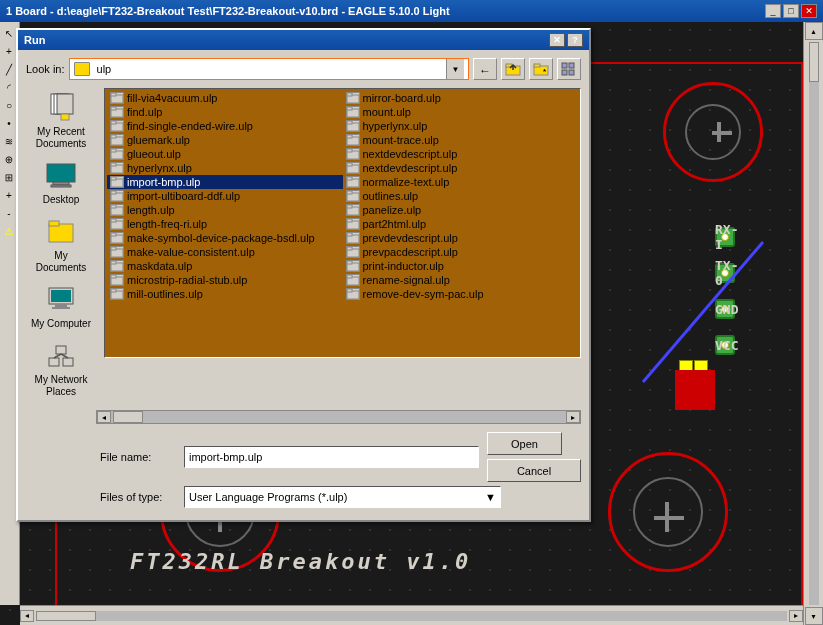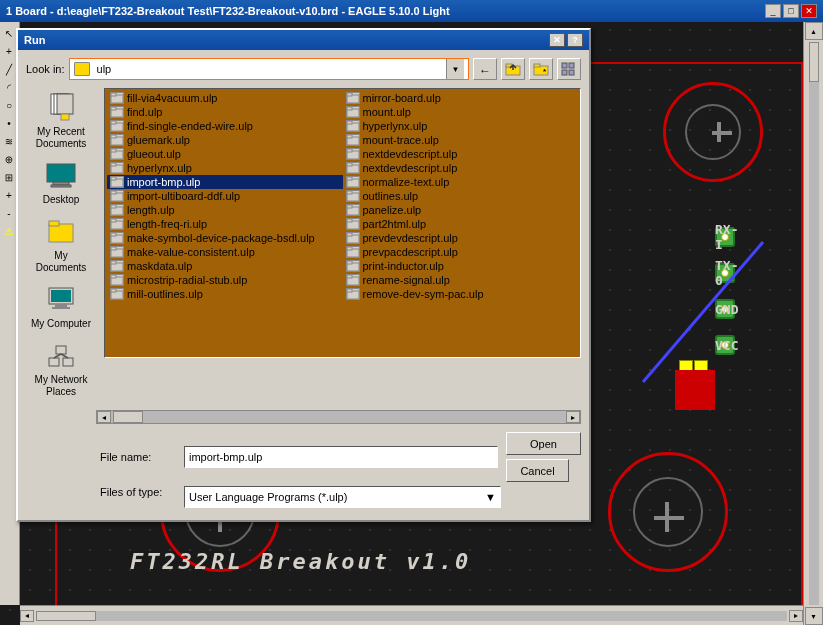--- a/index.html
+++ b/index.html
@@ -291,21 +291,21 @@
       border: 2px solid #555;
       border-top: 2px solid #fff;
       border-left: 2px solid #fff;
       font-size: 11px;
       cursor: pointer;
       display: flex;
       align-items: center;
       justify-content: center;
     }
     .btn-cancel {
-      width: 63px;
+      width: 94px;
       height: 23px;
       background: #d4d0c8;
       border: 1px solid #555;
       border-top: 1px solid #fff;
       border-left: 1px solid #fff;
       font-size: 11px;
       cursor: pointer;
       display: flex;
       align-items: center;
       justify-content: center;
@@ -946,21 +946,21 @@
       <div style="width:70px; padding-left:0;"></div>
       <div style="flex:1; display:flex; flex-direction:column; gap:4px;">
         <div style="display:flex; align-items:center; gap:4px;">
           <span class="bottom-label">File name:</span>
           <input class="bottom-input inset" type="text" style="flex: 1 1 0%; margin-right: 4px;" value="import-bmp.ulp">
           <div style="display:flex; flex-direction:column; gap:4px;">
             <button class="btn-open outset">Open</button>
             <button class="btn-cancel outset">Cancel</button>
           </div>
         </div>
-        <div style="display:flex; gap:4px;">
+        <div style="display:flex; align-items:center; gap:4px;">
           <span class="bottom-label">Files of type:</span>
           <div class="bottom-combo inset" style="flex:1; margin-right:80px; cursor:pointer;">
             <span>User Language Programs (*.ulp)</span>
             <span>▼</span>
           </div>
         </div>
       </div>
     </div>
   </div>
 </div>

